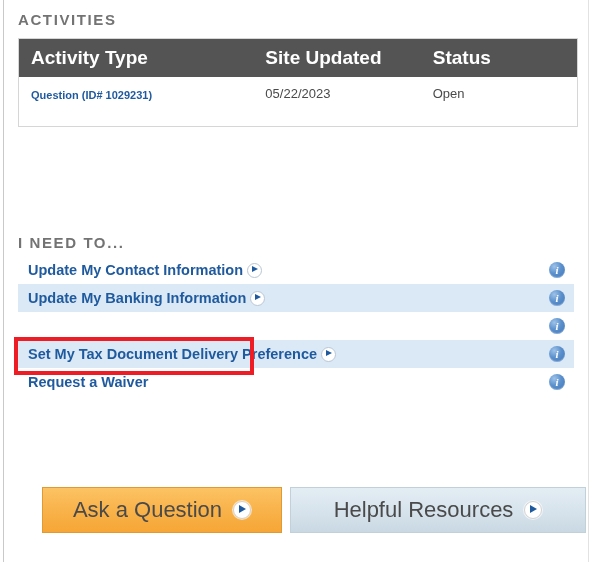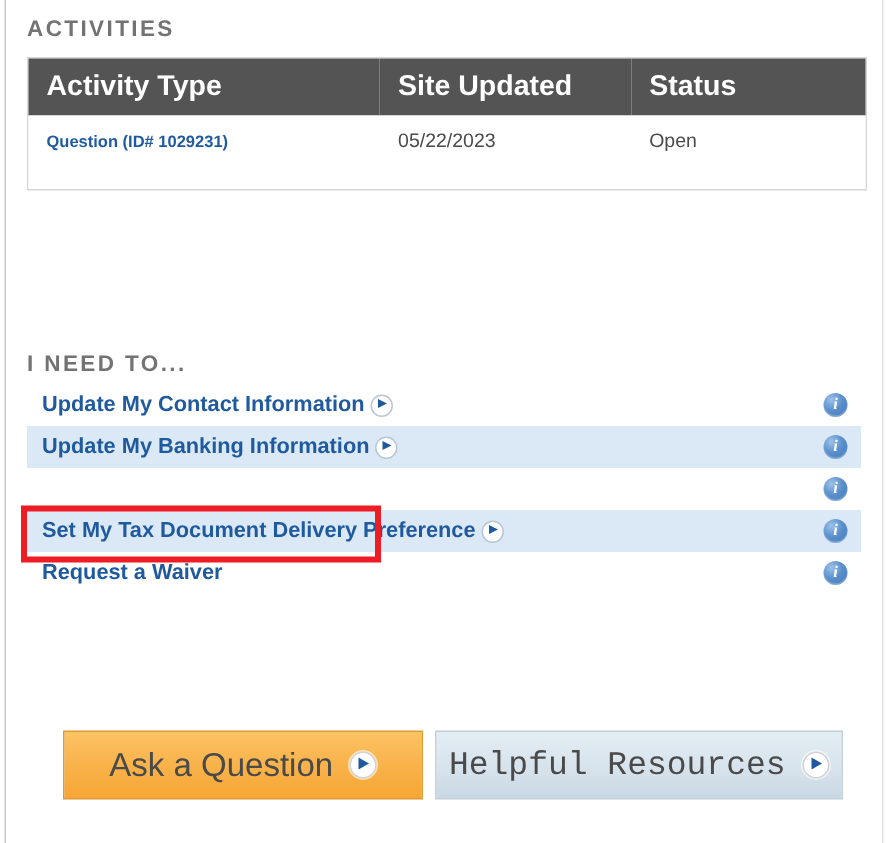--- a/index.html
+++ b/index.html
@@ -249,24 +249,23 @@
     font-size: 22px;
     color: #4a4a4a;
     white-space: nowrap;
   }
   #ask-question-button {
     width: 240px;
     background: linear-gradient(to bottom, #fcc364 0%, #f9b44d 45%, #f6a635 100%);
     border-color: #e09a33;
   }
   #helpful-resources-button {
-    width: 272px;
+    width: 296px;
     background: linear-gradient(to bottom, #e3edf4 0%, #d7e3ec 55%, #c9d8e3 100%);
     border-color: #c2d0da;
-    font-family: Liberation Mono, monospace;
   }
 </style>
 </head>
 <body>
 
 <div id="page">
   <div class="inner">
 
     <div id="activities-heading" class="section-heading">ACTIVITIES</div>
 

